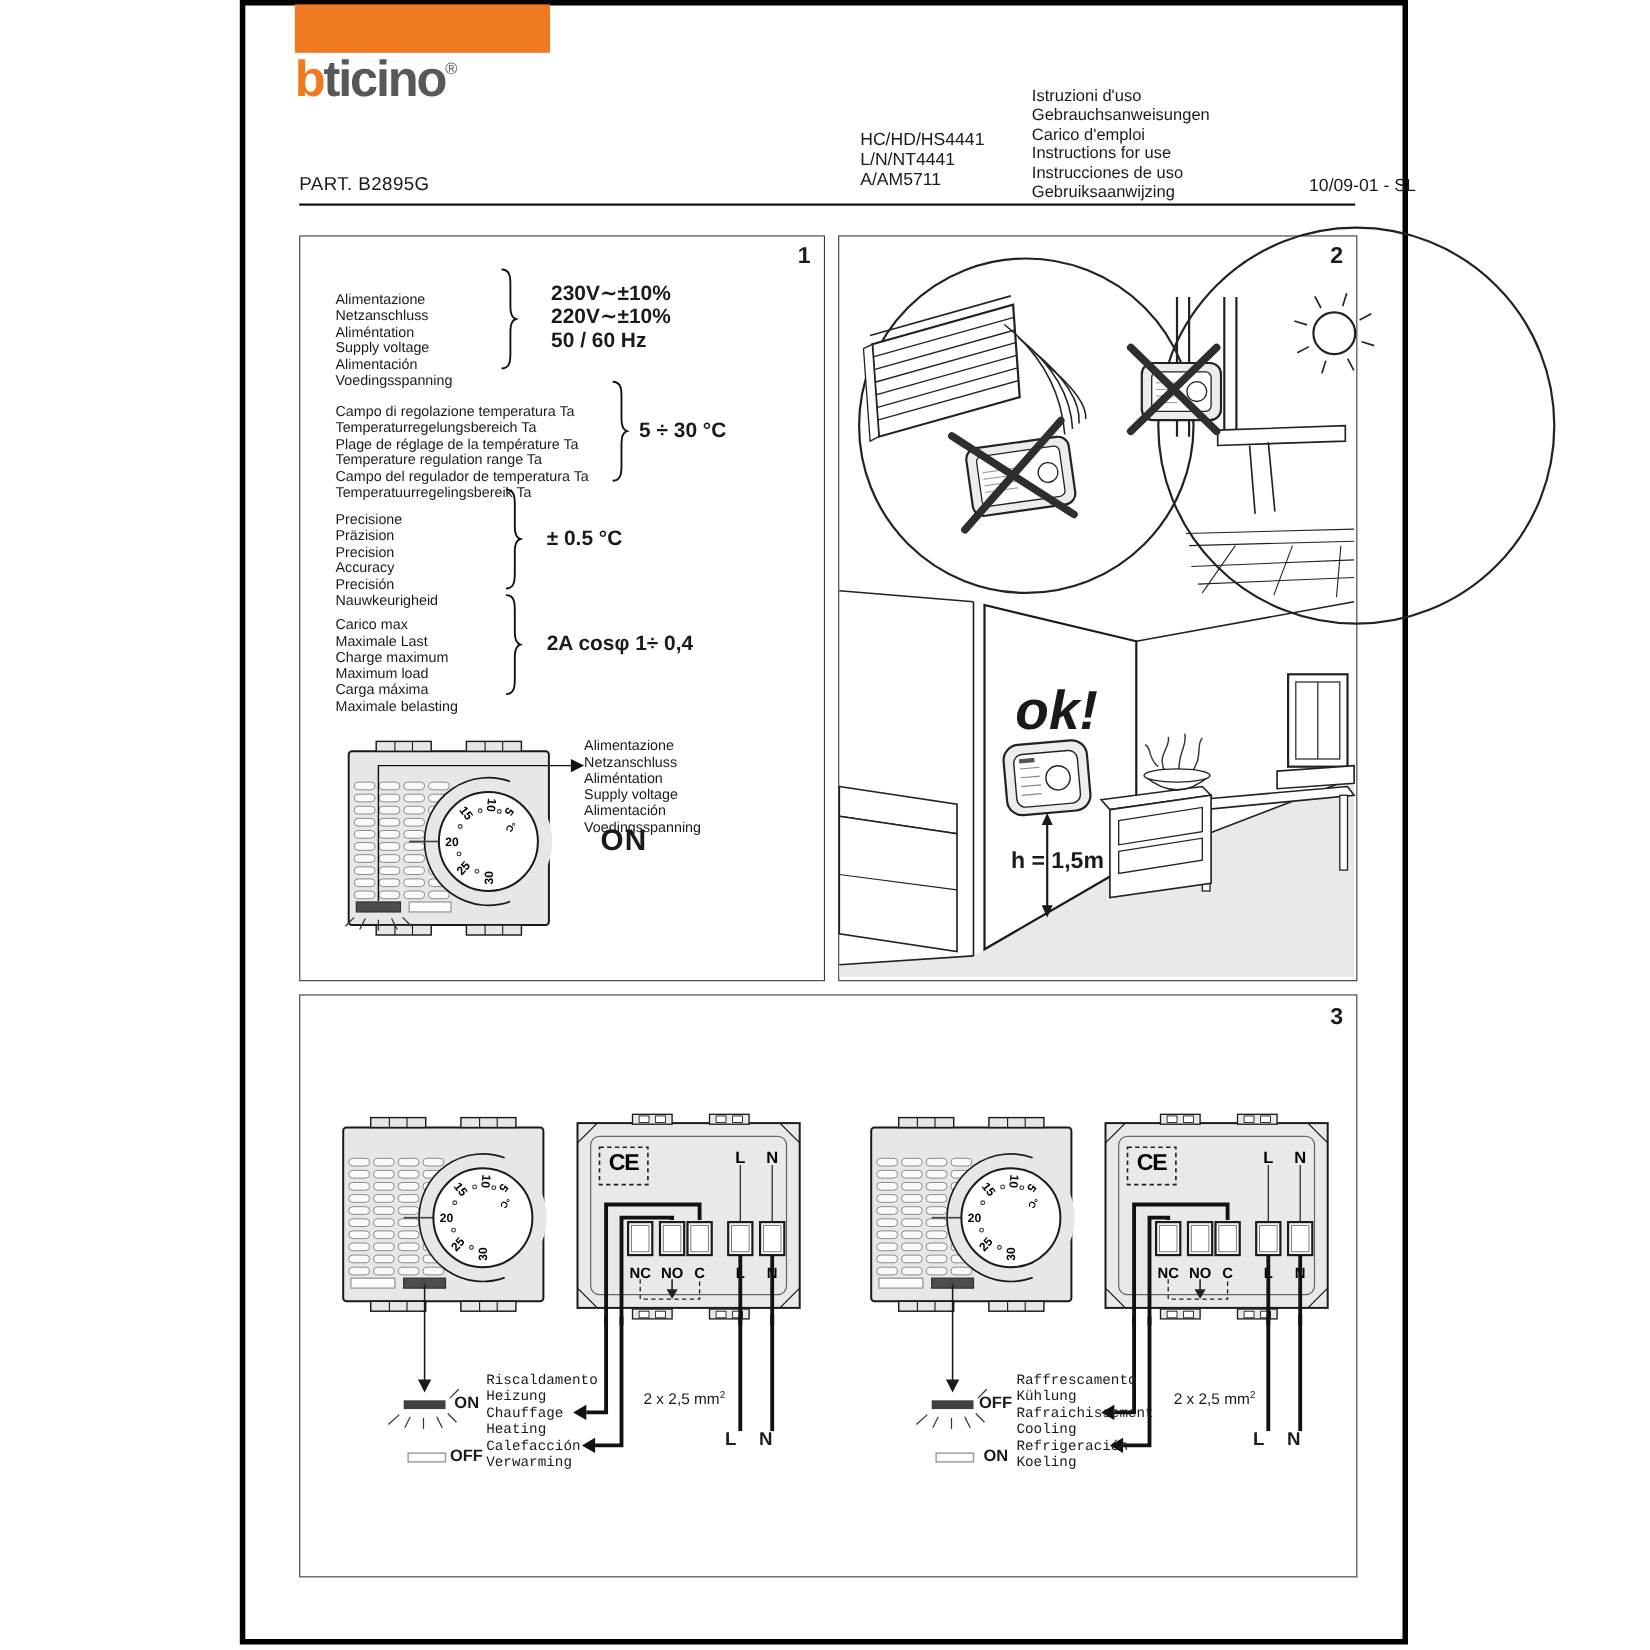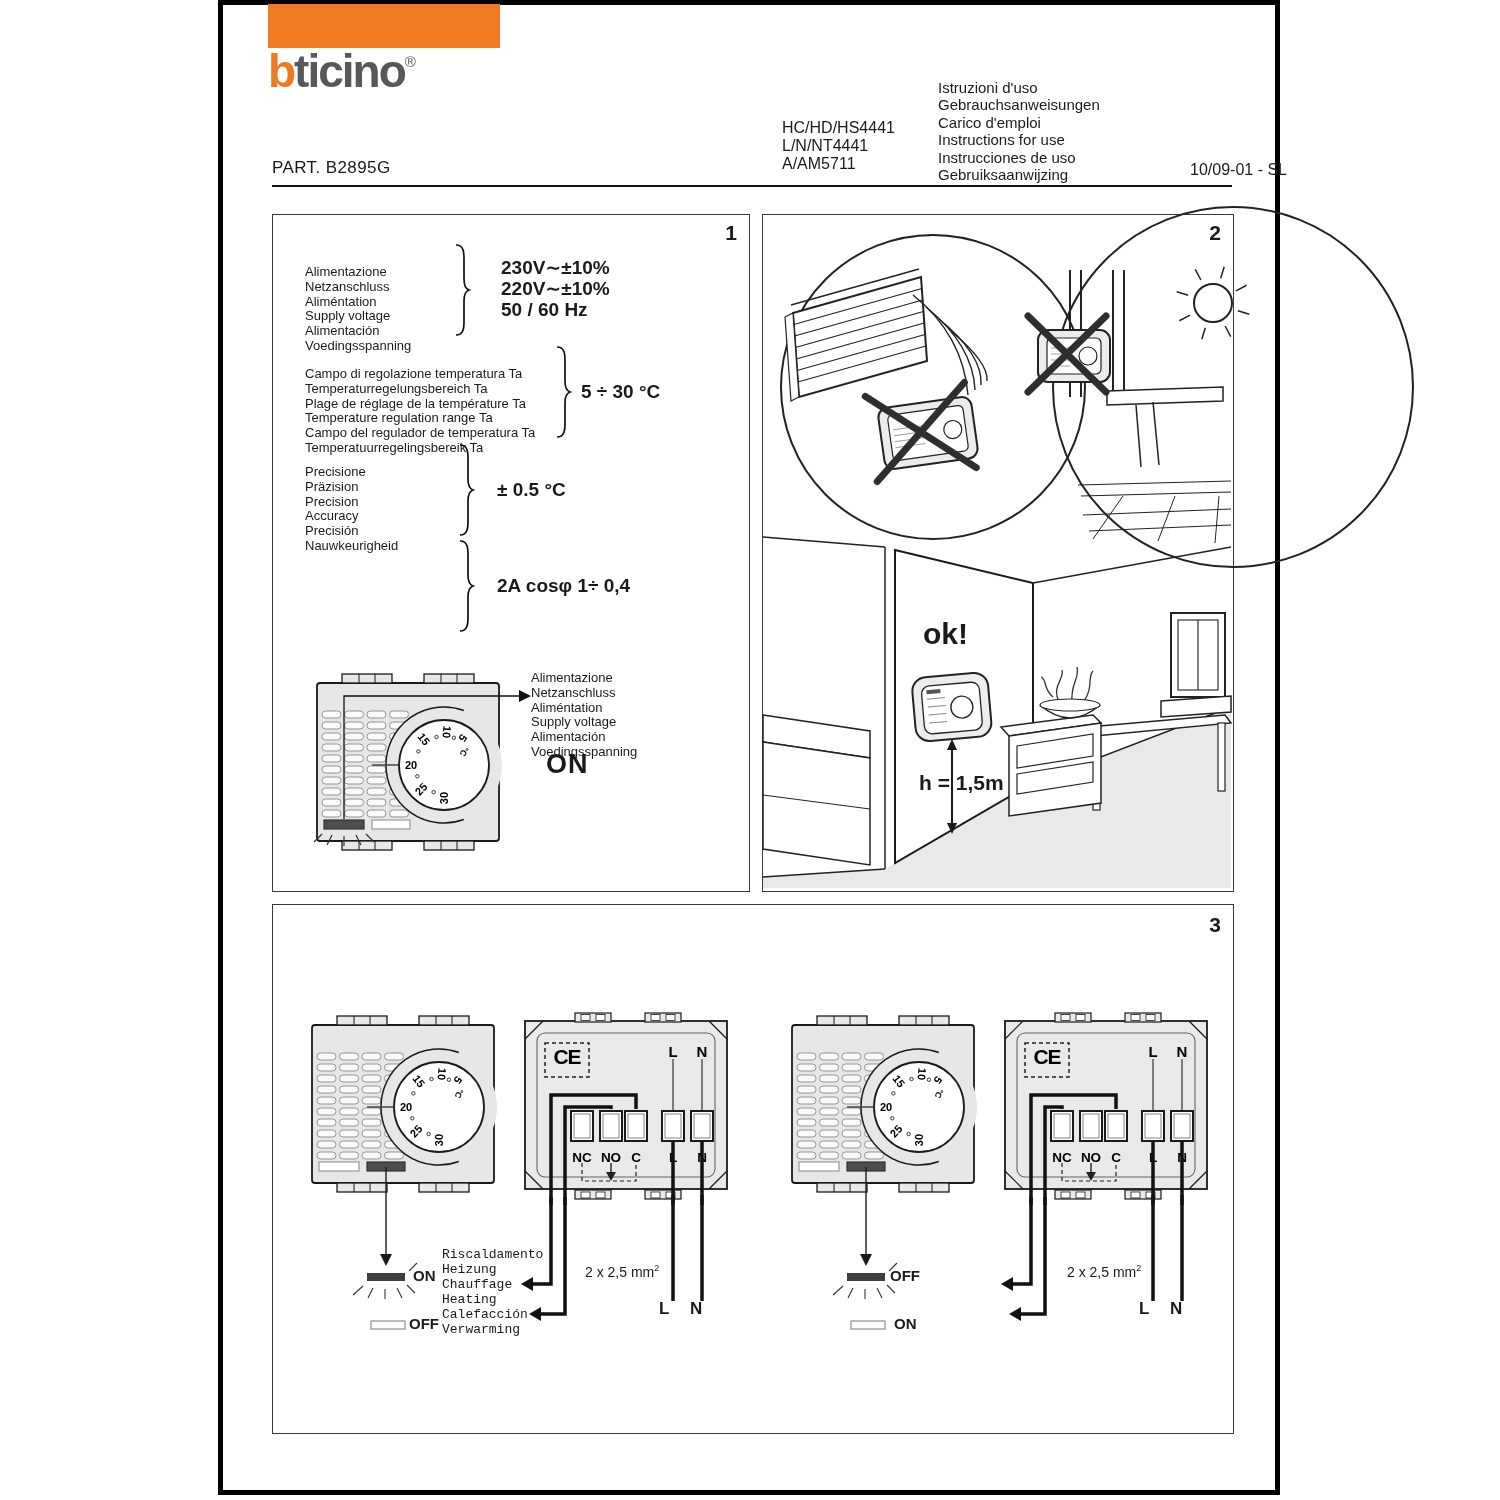--- a/index.html
+++ b/index.html
@@ -20,21 +20,21 @@
   #panel1{left:272px;top:214px;width:476px;height:676px;}
   #panel2{left:762px;top:214px;width:470px;height:676px;}
   #panel3{left:272px;top:904px;width:960px;height:528px;}
   .pnum{position:absolute;right:12px;top:6px;font-size:21px;font-weight:bold;}
   .lbl-block{position:absolute;font-size:13px;line-height:14.8px;margin-top:18px;}
   .lbl-block-p3{position:absolute;font-size:13px;line-height:15px;font-family:Liberation Mono, monospace;}
   .val-block{position:absolute;font-size:19px;line-height:21px;font-weight:bold;}
   .val-line{position:absolute;font-size:19px;font-weight:bold;}
   .brace{position:absolute;}
   .on-big{position:absolute;font-size:27px;font-weight:bold;letter-spacing:1px;}
-  .ok-label{position:absolute;font-size:30px;font-weight:bold;}
+  .ok-label{position:absolute;font-size:50px;font-weight:bold;font-style:italic;}
   .h-label{position:absolute;font-size:21px;font-weight:bold;}
   .ledtxt{position:absolute;font-size:15px;font-weight:bold;}
   .lntxt{position:absolute;font-size:17px;font-weight:bold;}
   .wspec{position:absolute;font-size:14px;}
   .wspec sup{font-size:9px;}
   svg{position:absolute;overflow:visible;}
 </style>
 </head>
 <body>
 
@@ -98,20 +98,28 @@
       <div>Precision</div>
       <div>Accuracy</div>
       <div>Precisión</div>
       <div>Nauwkeurigheid</div>
     </div>
   <svg class="brace" style="left:186px;top:228px;" width="14" height="94" viewBox="0 0 14 94">
       <path d="M1,2 C9,2 9,10 9,16 L9,36 C9,43 11,46 14,47 C11,48 9,51 9,58 L9,78 C9,84 9,92 1,92" fill="none" stroke="#111" stroke-width="1.7"></path>
     </svg>
   <div class="val-line" style="left:224px;top:264px;">± 0.5 °C</div>
 
+  <div class="lbl-block" style="left:32px;top:328px;">
+      <div>Carico max</div>
+      <div>Maximale Last</div>
+      <div>Charge maximum</div>
+      <div>Maximum load</div>
+      <div>Carga máxima</div>
+      <div>Maximale belasting</div>
+    </div>
   <svg class="brace" style="left:186px;top:324px;" width="14" height="94" viewBox="0 0 14 94">
       <path d="M1,2 C9,2 9,10 9,16 L9,36 C9,43 11,46 14,47 C11,48 9,51 9,58 L9,78 C9,84 9,92 1,92" fill="none" stroke="#111" stroke-width="1.7"></path>
     </svg>
   <div class="val-line" style="left:224px;top:360px;">2A   cosφ 1÷ 0,4</div>
 
   <svg id="thermo1" style="left:38px;top:446px;" width="230" height="200" viewBox="0 0 230 200">
       <g transform="translate(3,8)">
         <rect x="3" y="14" width="182" height="158" rx="3" fill="#e7e7e7" stroke="#1a1a1a" stroke-width="1.8"></rect>
         <rect x="28" y="5" width="50" height="9" fill="#e7e7e7" stroke="#1a1a1a" stroke-width="1.3"></rect>
         <line x1="45" y1="5" x2="45" y2="14" stroke="#1a1a1a" stroke-width="1"></line>
@@ -601,16 +609,24 @@
       <rect x="72" y="316" width="34" height="8" fill="#fff" stroke="#999" stroke-width="1.3"></rect>
       <path d="M252,192 V279 H234" fill="none" stroke="#111" stroke-width="3.5"></path>
       <polygon points="222,279 234,272 234,286" fill="#111"></polygon>
       <path d="M266,192 V309 H242" fill="none" stroke="#111" stroke-width="3.5"></path>
       <polygon points="230,309 242,302 242,316" fill="#111"></polygon>
       <line x1="374" y1="190" x2="374" y2="296" stroke="#111" stroke-width="3.5"></line>
       <line x1="403" y1="190" x2="403" y2="296" stroke="#111" stroke-width="3.5"></line>
     </svg>
   <div class="ledtxt" style="left:617px;top:362px;">OFF</div>
   <div class="ledtxt" style="left:621px;top:410px;">ON</div>
+  <div class="lbl-block-p3" style="left:651px;top:342px;">
+      <div>Raffrescamento</div>
+      <div>Kühlung</div>
+      <div>Rafraichissement</div>
+      <div>Cooling</div>
+      <div>Refrigeración</div>
+      <div>Koeling</div>
+    </div>
   <div class="wspec" style="left:794px;top:358px;"><span>2 x 2,5 mm</span><sup>2</sup></div>
   <div class="lntxt" style="left:866px;top:394px;">L</div>
   <div class="lntxt" style="left:897px;top:394px;">N</div>
 </div>
 
 </body></html>

